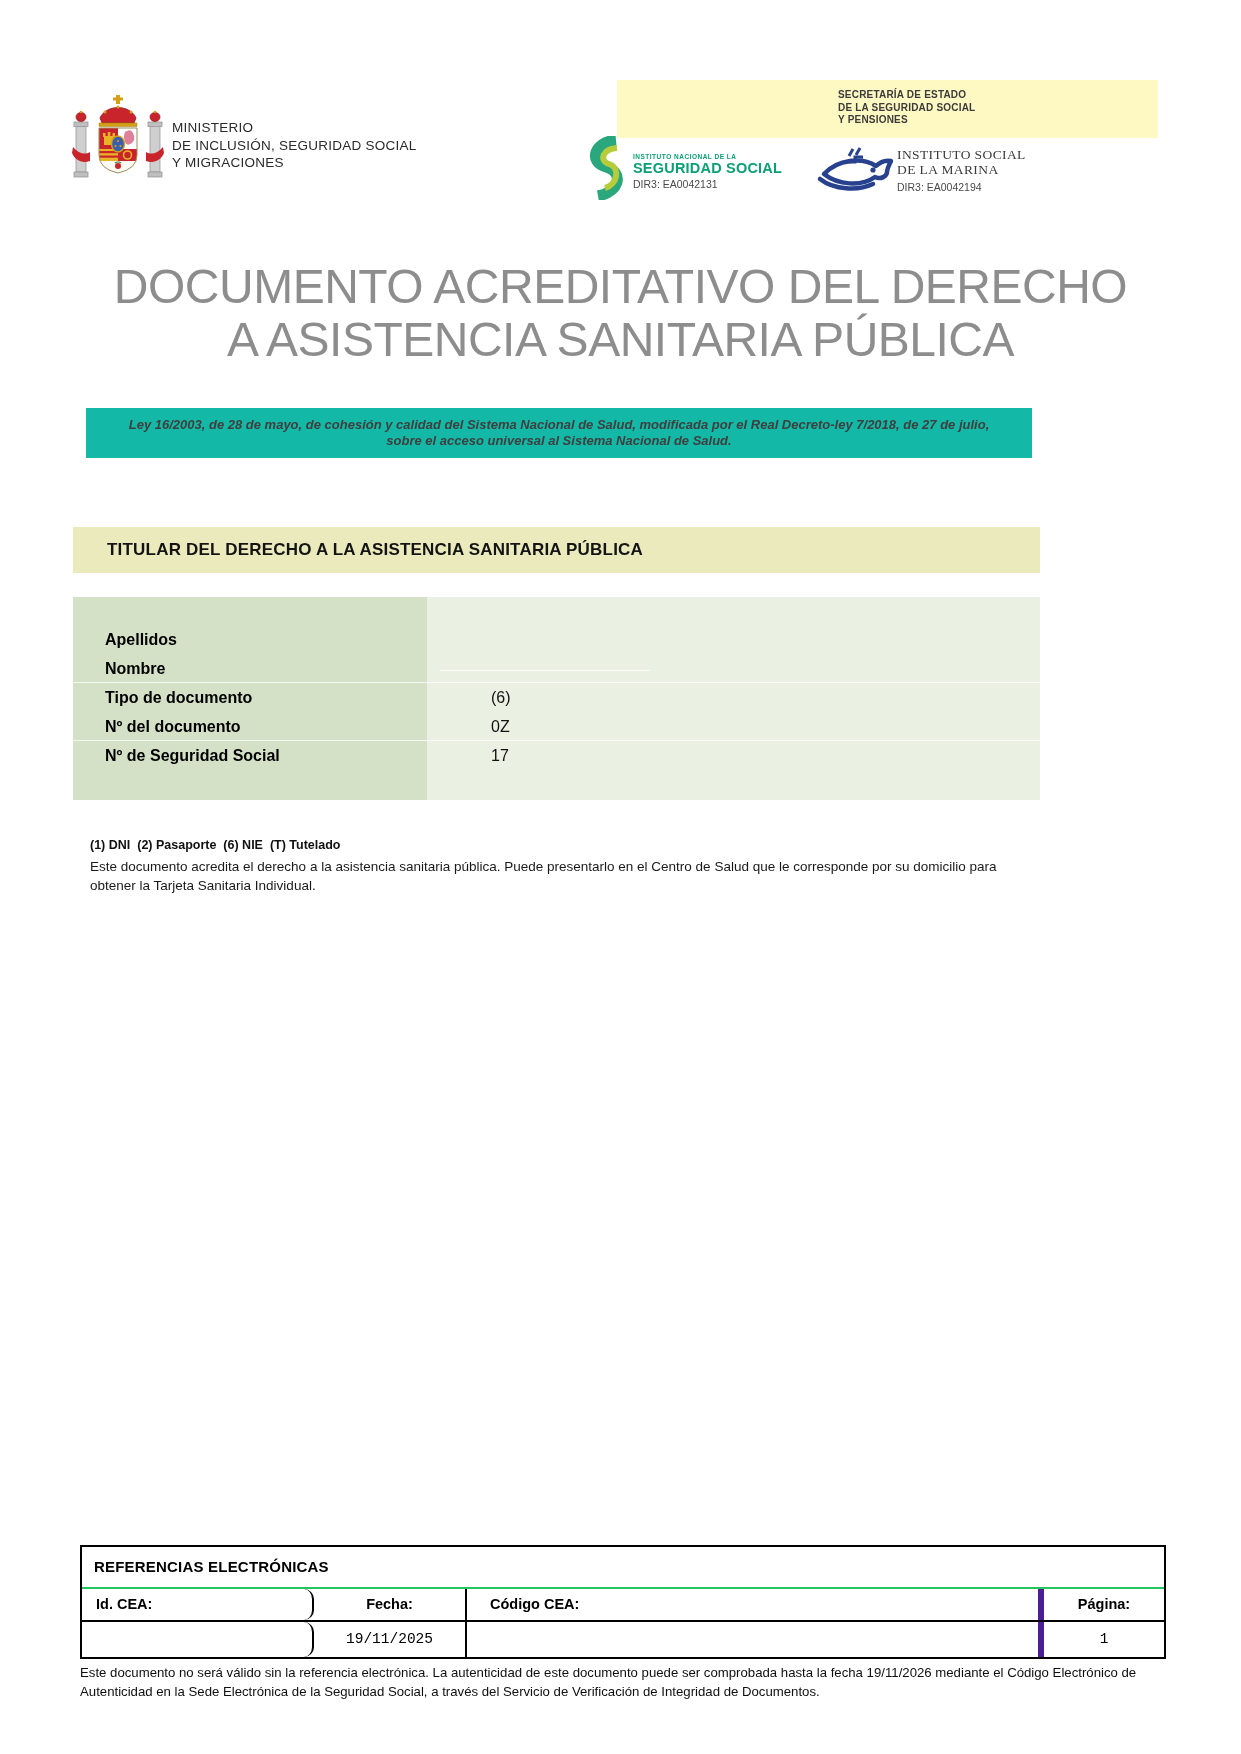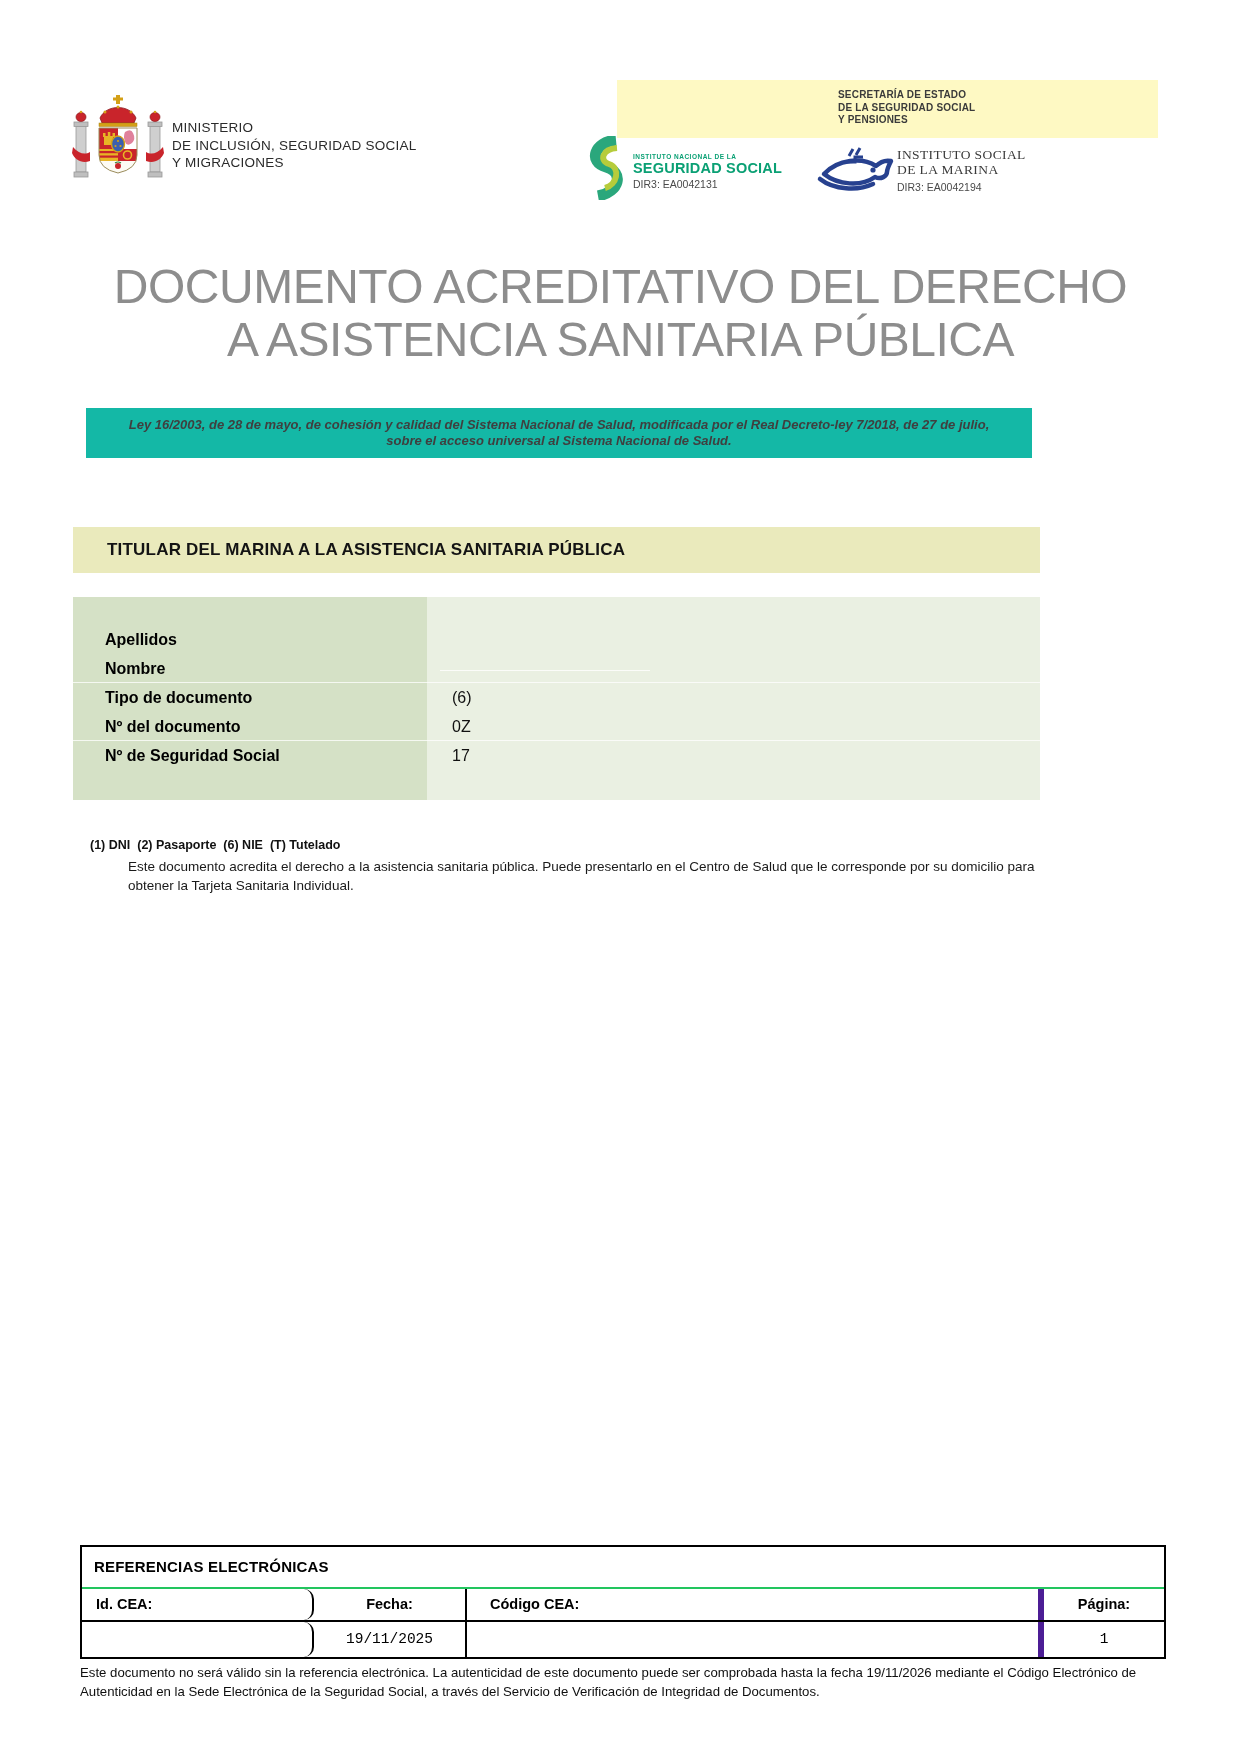--- a/index.html
+++ b/index.html
@@ -55,32 +55,32 @@
   .section-header{
     position:absolute;left:73px;top:527px;width:967px;height:46px;
     background:#eaeabc;box-sizing:border-box;
     font-weight:bold;font-size:17px;color:#141414;
     line-height:46px;padding-left:34px;letter-spacing:.2px;
   }
   .data-table{position:absolute;left:73px;top:597px;width:967px;height:203px;}
   .dt-left-bg{position:absolute;left:0;top:0;width:354px;height:203px;background:#d5e1c6;}
   .dt-right-bg{position:absolute;left:354px;top:0;width:613px;height:203px;background:#eaf0e2;}
   .dt-rows{position:absolute;left:0;top:28px;width:967px;}
-  .dt-row{display:flex;height:29px;line-height:29px;box-sizing:border-box;}
+  .dt-row{display:flex;height:29px;line-height:29px;box-sizing:border-box;gap:39px;}
   .dt-row.sep{border-bottom:1px solid rgba(255,255,255,.75);}
   .dt-label{width:354px;box-sizing:border-box;padding-left:32px;font-weight:bold;font-size:16px;color:#000;}
   .dt-value{padding-left:25px;font-size:16px;color:#111;}
   .nombre-underline{position:absolute;left:367px;top:73px;width:210px;height:1px;background:rgba(255,255,255,.8);}
   .legend{
     position:absolute;left:90px;top:838px;
     font-weight:bold;font-size:12.5px;color:#111;white-space:pre-wrap;
   }
   .description{
     position:absolute;left:90px;top:858px;width:950px;
-    font-size:13.5px;line-height:18.5px;color:#1a1a1a;margin-left:38px;
+    font-size:13.5px;line-height:18.5px;color:#1a1a1a;
   }
   
   .ref-table{
     position:absolute;left:80px;top:1545px;width:1086px;
     border:2px solid #000;box-sizing:border-box;background:#fff;color:#000;
   }
   .ref-title-row{
     height:40px;line-height:40px;border-bottom:2px solid #22c55e;
     font-weight:bold;font-size:15px;padding-left:12px;letter-spacing:.2px;
   }
@@ -204,21 +204,21 @@
 
   <div class="doc-title">
     <div>DOCUMENTO ACREDITATIVO DEL DERECHO</div>
     <div>A ASISTENCIA SANITARIA PÚBLICA</div>
   </div>
 
   <div class="law-strip">
     <div class="law-strip-inner">Ley 16/2003, de 28 de mayo, de cohesión y calidad del Sistema Nacional de Salud, modificada por el Real Decreto-ley 7/2018, de 27 de julio, sobre el acceso universal al Sistema Nacional de Salud.</div>
   </div>
 
-  <div class="section-header">TITULAR DEL MARINA A LA ASISTENCIA SANITARIA PÚBLICA</div>
+  <div class="section-header">TITULAR DEL DERECHO A LA ASISTENCIA SANITARIA PÚBLICA</div>
 
   <div class="data-table">
     <div class="dt-left-bg"></div>
     <div class="dt-right-bg"></div>
     <div class="nombre-underline"></div>
     <div class="dt-rows">
       <div class="dt-row">
         <div class="dt-label">Apellidos</div>
         <div class="dt-value"></div>
       </div>

